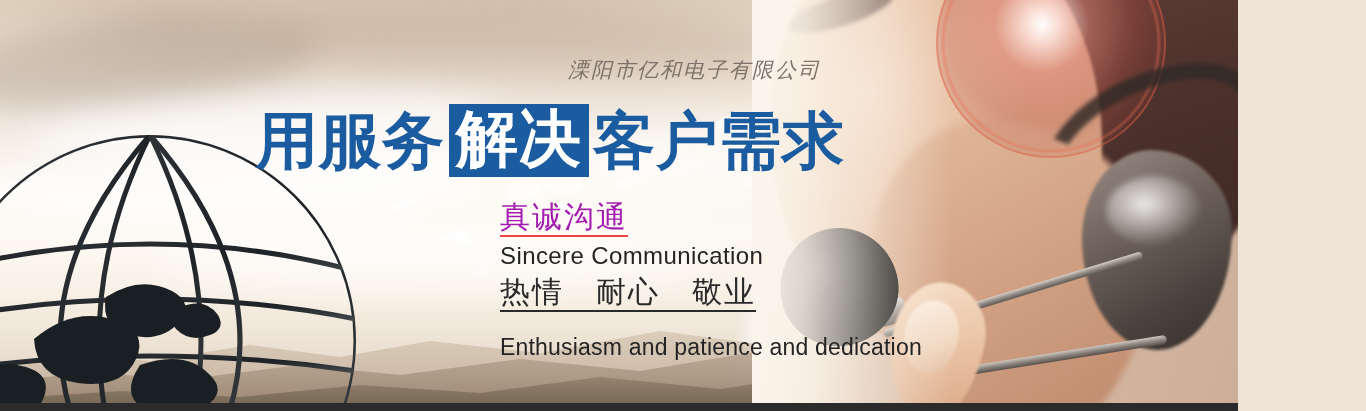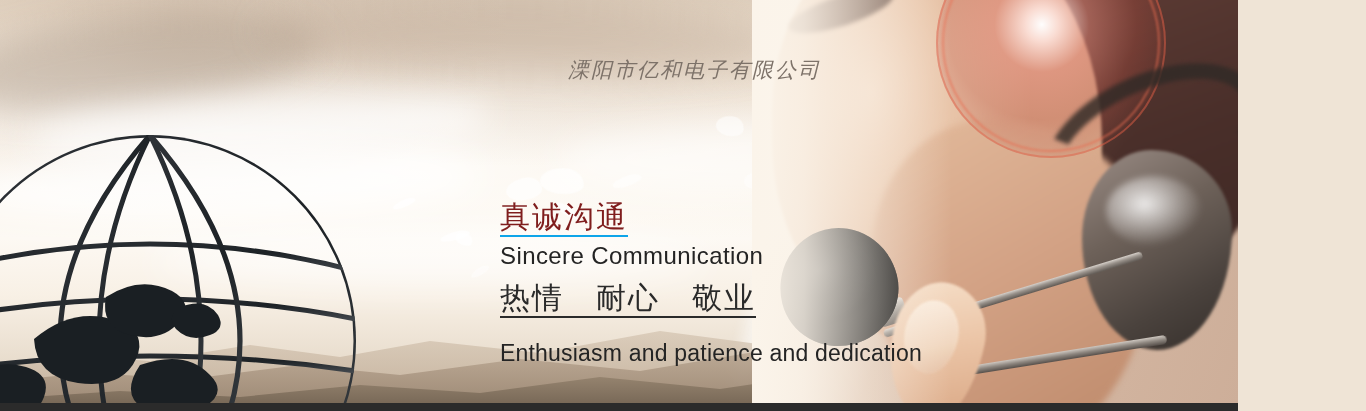--- a/index.html
+++ b/index.html
@@ -268,43 +268,43 @@
   }
 
   .subblock {
     position:absolute;
     left:500px; top:200px;
     z-index:20;
     white-space:nowrap;
   }
   .sub-cn-red {
     font-size:30px;
-    color:#7f1d1d;
+    color:#a21caf;
     letter-spacing:2px;
     line-height:1.12;
-    border-bottom:2px solid #0ea5e9;
+    border-bottom:2px solid #ef4444;
     display:inline-block;
     padding-bottom:1px;
   }
   .sub-en {
     font-size:24px;
     color:#242424;
     letter-spacing:.4px;
     line-height:1.35;
     margin-top:3px;
   }
   .sub-cn-dark {
     font-size:30px;
     color:#2a2a2a;
     letter-spacing:2px;
     line-height:1.12;
     border-bottom:2px solid #2a2a2a;
     display:inline-block;
     padding-bottom:1px;
-    margin-top:9px;
+    margin-top:3px;
   }
   .sub-en2 {
     font-size:23px;
     color:#242424;
     letter-spacing:.2px;
     line-height:1.35;
     margin-top:20px;
   }
 
   
@@ -421,20 +421,25 @@
     <div class="boom"></div>
     <div class="mic-collar"></div>
     <div class="mic"></div>
     <div class="thumb"></div>
     <div class="nail"></div>
     <div class="photo-fade"></div>
   </div>
 
   <div class="company">溧阳市亿和电子有限公司</div>
 
+  <div class="headline">
+    <span class="seg">用服务</span>
+    <span class="hl">解决</span>
+    <span class="seg">客户需求</span>
+  </div>
 
   <div class="subblock">
     <div>
       <span class="sub-cn-red">真诚沟通</span>
     </div>
     <div class="sub-en">Sincere Communication</div>
     <div>
       <span class="sub-cn-dark">热情　耐心　敬业</span>
     </div>
     <div class="sub-en2">Enthusiasm and patience and dedication</div>

